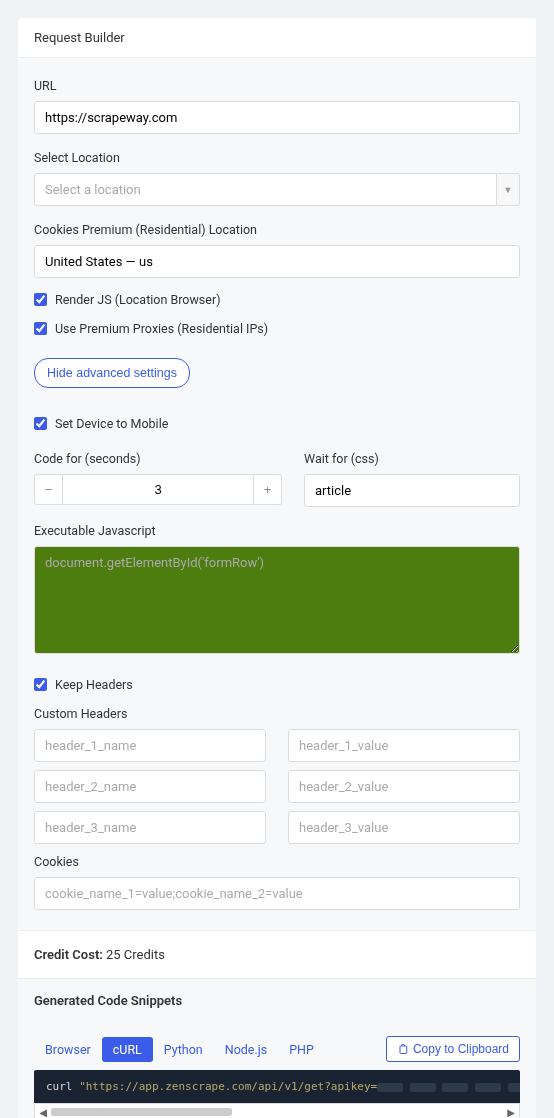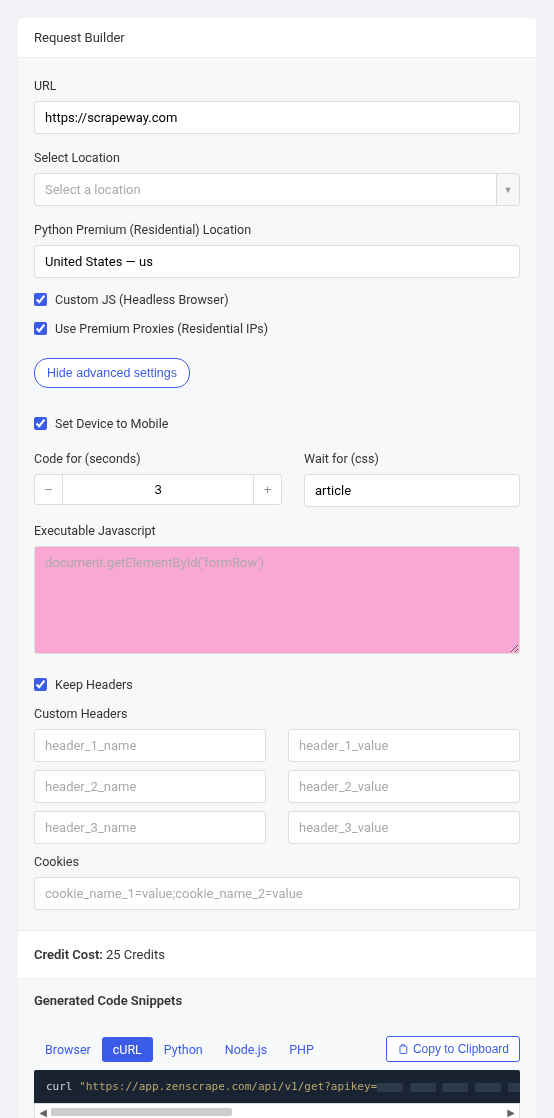--- a/index.html
+++ b/index.html
@@ -17,21 +17,21 @@
 .checkbox { width: 13px; height: 13px; accent-color: #3b5ce8; }
 .checkbox-label { font-size: 12.5px; color: #333; }
 .btn-outline { display: inline-block; padding: 7px 12px; border: 1px solid #3b5ce8; color: #3b5ce8; background: #fff; border-radius: 14px; font-size: 12.5px; cursor: pointer; }
 .two-col { display: flex; gap: 22px; }
 .two-col > div { flex: 1; }
 .stepper { display: flex; }
 .stepper-btn { width: 28px; border: 1px solid #ddd; background: #fff; cursor: pointer; color: #888; font-size: 13px; display: flex; align-items: center; justify-content: center; }
 .stepper-btn:first-child { border-radius: 3px 0 0 3px; border-right: none; }
 .stepper-btn:last-child { border-radius: 0 3px 3px 0; border-left: none; }
 .stepper-input { flex: 1; text-align: center; border: 1px solid #ddd; padding: 7px; font-size: 13px; }
-.textarea { height: 108px; background: #f9a8d4; resize: both; }
+.textarea { height: 108px; background: #4d7c0f; resize: both; }
 .header-grid { display: flex; gap: 22px; margin-bottom: 8px; }
 .header-grid > * { flex: 1; }
 .credit-section { padding: 16px; font-size: 13px; border-top: 1px solid #eee; }
 .credit-section b { font-weight: 600; }
 .snippets-section { background: #f7f8fa; padding: 14px 16px 20px; border-top: 1px solid #eee; }
 .snippets-title { font-size: 13px; font-weight: 600; margin-bottom: 28px; }
 .tab-row { display: flex; align-items: center; gap: 0; margin-bottom: 8px; }
 .tab { padding: 5px 11px; font-size: 12.5px; color: #3b5ce8; cursor: pointer; border-radius: 3px; }
 .tab.active { background: #3b5ce8; color: #fff; }
 .tab-spacer { flex: 1; }
@@ -56,26 +56,26 @@
 
     <label class="label">URL</label>
     <input class="input" value="https://scrapeway.com" style="">
 
     <label class="label" style="margin-top:16px">Select Location</label>
     <div class="select-wrap">
       <div class="select-input">Select a location</div>
       <div class="select-btn">▼</div>
     </div>
 
-    <label class="label" style="margin-top:16px">Python Premium (Residential) Location</label>
+    <label class="label" style="margin-top:16px">Cookies Premium (Residential) Location</label>
     <input class="input" value="United States — us" style="">
 
     <div class="checkbox-row">
       <input type="checkbox" class="checkbox" checked="" style="">
-      <span class="checkbox-label">Custom JS (Headless Browser)</span>
+      <span class="checkbox-label">Render JS (Location Browser)</span>
     </div>
 
     <div class="checkbox-row">
       <input type="checkbox" class="checkbox" checked="" style="">
       <span class="checkbox-label">Use Premium Proxies (Residential IPs)</span>
     </div>
 
     <button class="btn-outline" style="margin:8px 0 14px">Hide advanced settings</button>
 
     <div class="checkbox-row">

